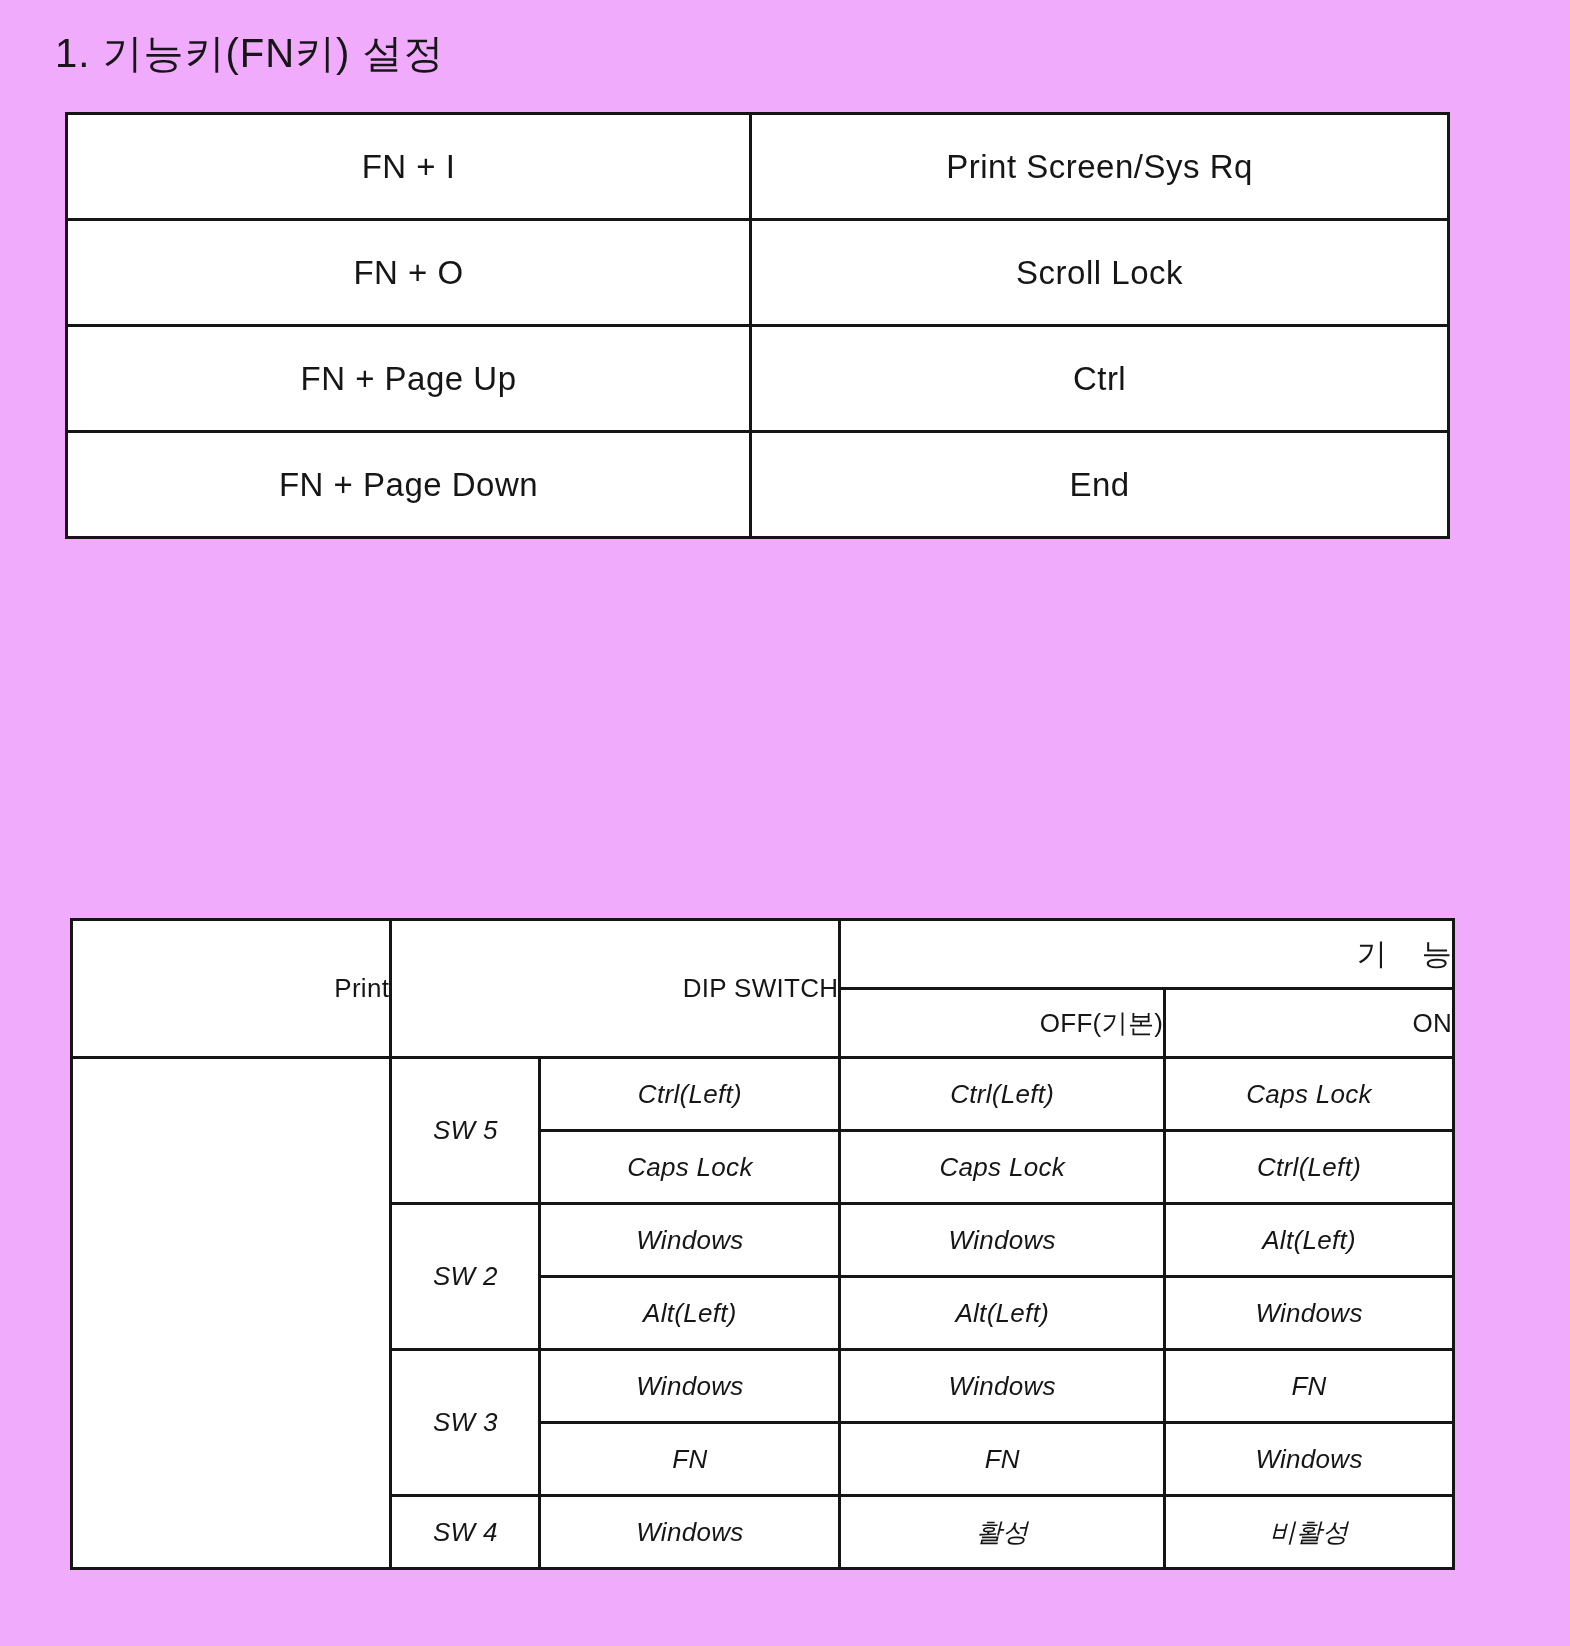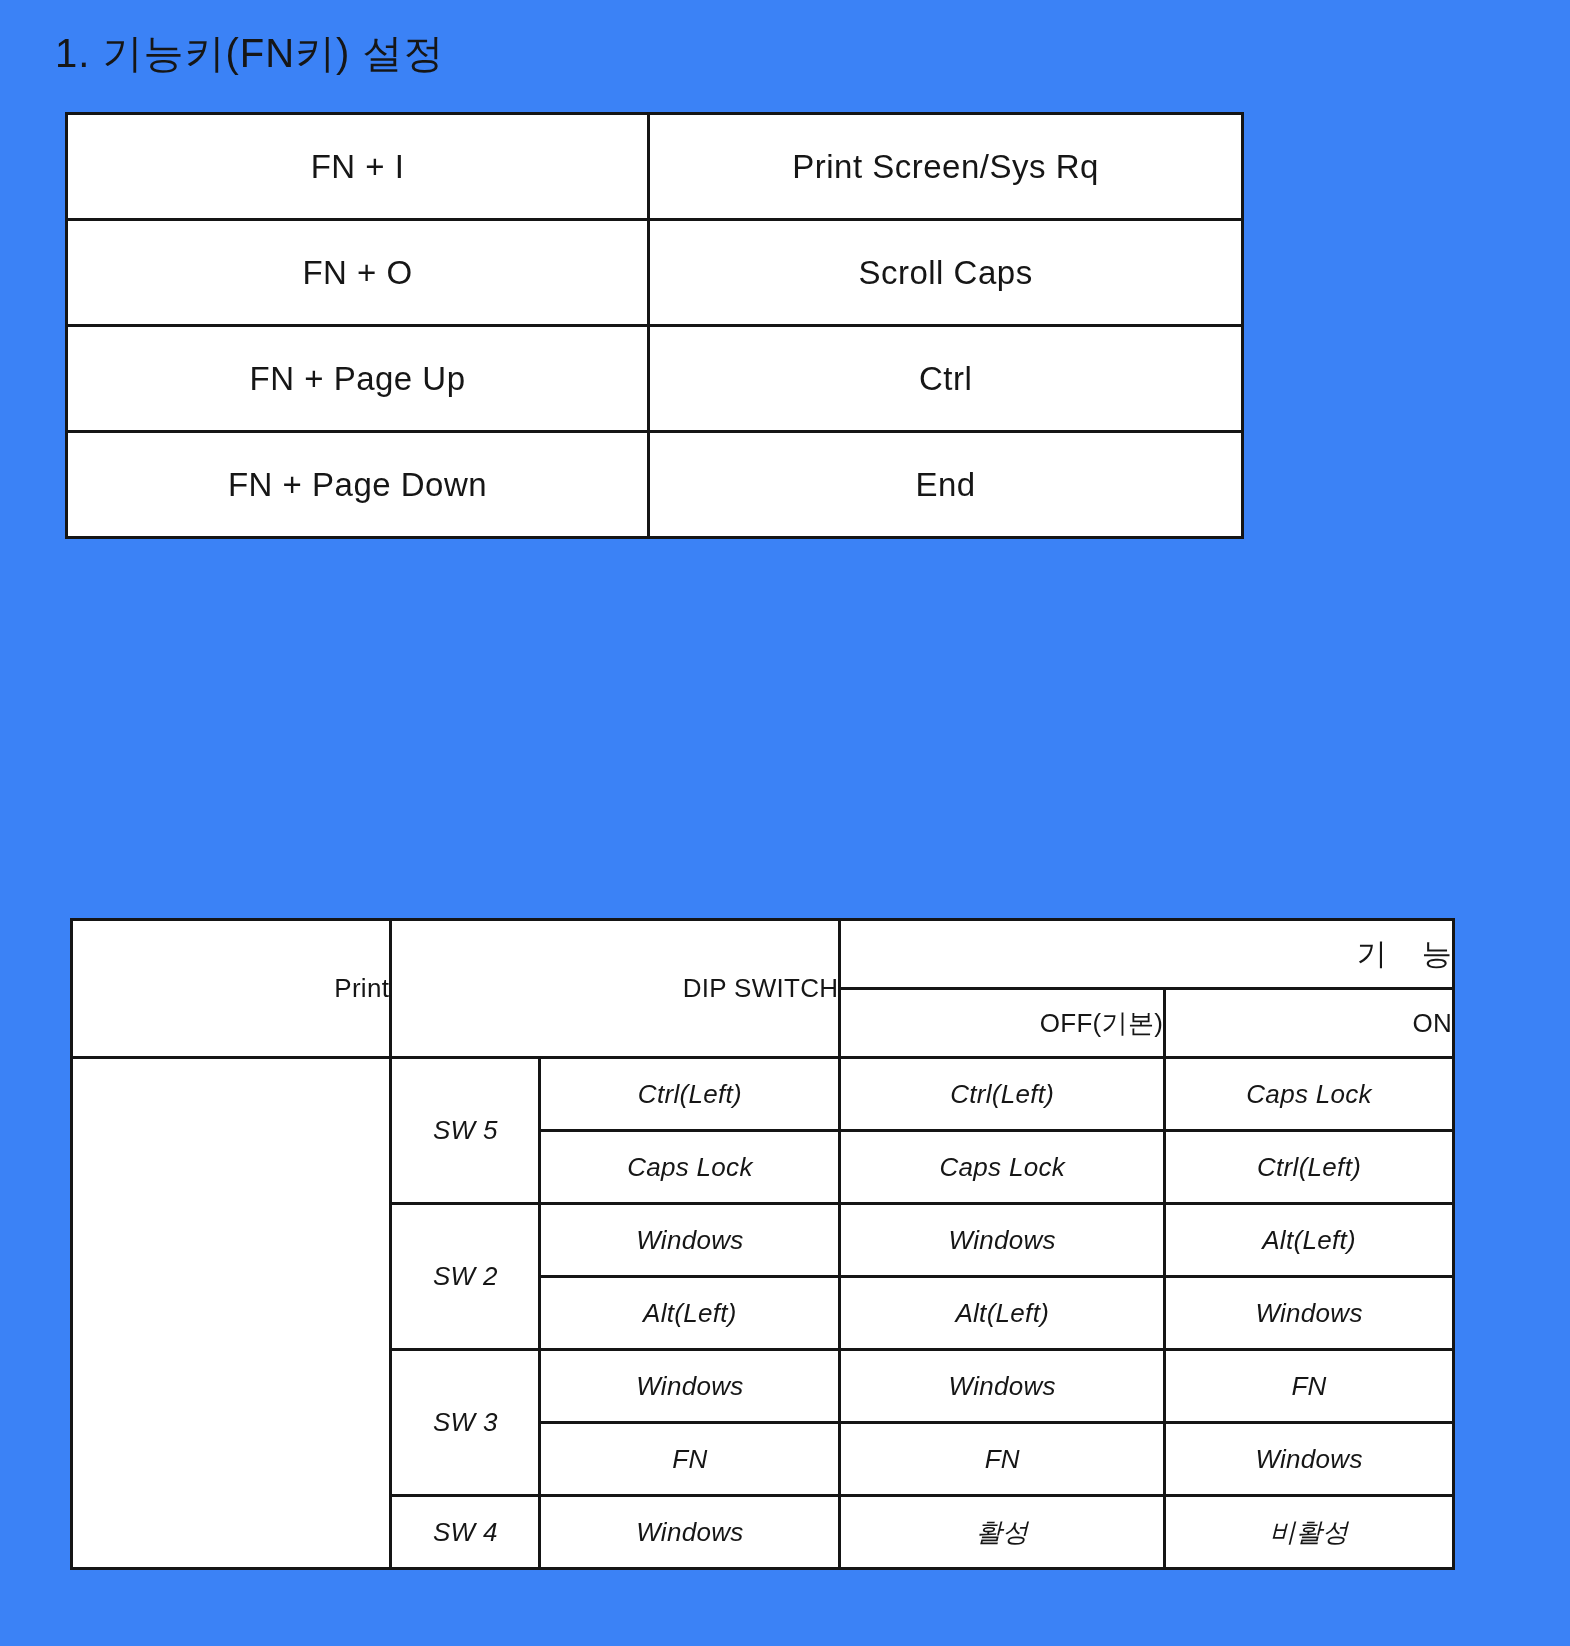--- a/index.html
+++ b/index.html
@@ -1,20 +1,20 @@
 <!DOCTYPE html>
 <html><head>
 <meta charset="utf-8">
 <style>
   html,body{margin:0;padding:0;background:#ffffff;}
   .page{
     position:relative;
     width:1570px;
     height:1646px;
-    background:#3b82f6;
+    background:#f0abfc;
     font-family:"Liberation Sans","DejaVu Sans",sans-serif;
     color:#161616;
     overflow:hidden;
   }
   .section-title{
     position:absolute;
     left:55px;
     font-size:40px;
     font-weight:400;
     letter-spacing:1px;
@@ -31,21 +31,21 @@
   }
   td{
     border:3px solid #151515;
     text-align:center;
     vertical-align:middle;
     padding:0;
     overflow:hidden;
   }
 
   
-  #fn-table{left:65px;top:112px;width:1179px;}
+  #fn-table{left:65px;top:112px;width:1385px;}
   #fn-table td{height:103px;font-size:33px;letter-spacing:0.5px;}
 
   
   #dip-table{left:70px;top:918px;width:1385px;}
   #dip-table td{font-size:26px;letter-spacing:0.3px;}
   #dip-table tr.hdr td{height:66px;text-align:right;}
   #dip-table tr.body td{height:70px;font-style:italic;}
   .pre{white-space:pre;}
   .fn-hdr{font-size:30px !important;}
   .item-cell span{display:block;line-height:1.35;}
@@ -62,21 +62,21 @@
         <col style="width:49.5%">
         <col style="width:50.5%">
       </colgroup>
     <tbody>
       <tr>
         <td>FN + I</td>
         <td>Print Screen/Sys Rq</td>
       </tr>
       <tr>
         <td>FN + O</td>
-        <td>Scroll Caps</td>
+        <td>Scroll Lock</td>
       </tr>
       <tr>
         <td>FN + Page Up</td>
         <td>Ctrl</td>
       </tr>
       <tr>
         <td>FN + Page Down</td>
         <td>End</td>
       </tr>
     </tbody>

